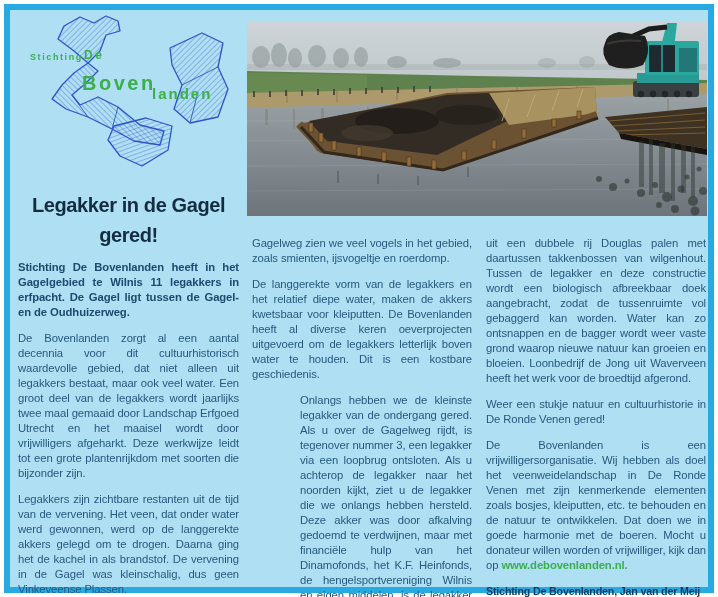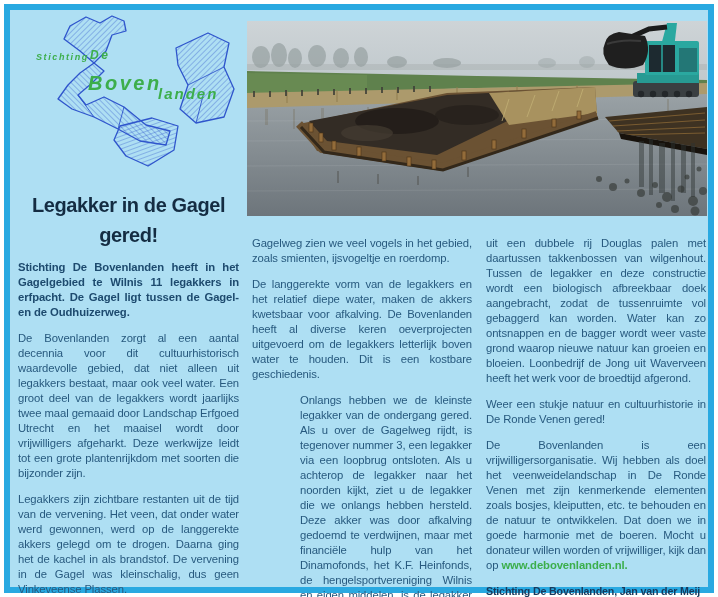--- a/index.html
+++ b/index.html
@@ -9,21 +9,21 @@
   *{margin:0;padding:0;box-sizing:border-box;}
   body{width:718px;height:597px;background:#ffffff;font-family:"Liberation Sans",sans-serif;overflow:hidden;}
   .page{position:relative;width:718px;height:597px;background:#fff;}
   .frame{position:absolute;left:4px;top:4px;right:4px;bottom:4px;border:6px solid var(--border);background:var(--bg);}
   .col{position:absolute;width:221px;color:var(--ink);font-size:11.3px;line-height:15px;text-align:justify;letter-spacing:-0.1px;}
   .col1{left:18px;top:12px;}
   .col2{left:252px;top:236px;width:220px;}
   .col3{left:486px;top:236px;width:220px;}
   .col p{margin-bottom:11px;}
   .col p.m0{margin-bottom:0;margin-left:48px;}
-  .logo-wrap{position:relative;width:212px;height:166px;margin-left:10px;font-style:italic;}
+  .logo-wrap{position:relative;width:212px;height:166px;margin-left:4px;}
   .logo-wrap svg{position:absolute;left:0;top:0;}
   .logo-stichting{position:absolute;left:8px;top:38px;font-size:9px;font-weight:bold;letter-spacing:1.6px;color:var(--green);}
   .logo-de{position:absolute;left:62px;top:36px;font-size:12px;font-weight:bold;letter-spacing:2.5px;color:var(--green);}
   .logo-boven{position:absolute;left:60px;top:64px;font-size:20px;font-weight:bold;letter-spacing:2.5px;color:var(--green);}
   .logo-landen{position:absolute;left:130px;top:74px;font-size:15px;font-weight:bold;letter-spacing:2px;color:var(--green);}
   h1.title{color:var(--title);font-size:20px;line-height:30px;font-weight:bold;letter-spacing:-0.4px;margin:12px 0 10px 0;text-align:center;}
   .intro{font-weight:bold;color:var(--inkbold);}
   .photo{position:absolute;left:247px;top:21px;width:460px;height:195px;overflow:hidden;}
   .weblink{color:var(--green);font-weight:bold;text-decoration:none;}
   .signature{font-weight:bold;color:#17395c;font-size:11.4px;letter-spacing:-0.2px;transform:scaleX(.94);transform-origin:left;white-space:nowrap;}
@@ -245,21 +245,21 @@
           <circle cx="452" cy="148" r="2.5"></circle>
           <circle cx="428" cy="188" r="4"></circle>
         <circle cx="448" cy="190" r="4.5"></circle>
           <circle cx="412" cy="184" r="3"></circle>
       </g>
     </svg>
   </div>
 
   <div class="col col2">
     <p>Gagelweg zien we veel vogels in het gebied, zoals smienten, ijsvogeltje en roerdomp.</p>
-    <p>De langgerekte vorm van de legakkers en het relatief diepe water, maken de akkers kwetsbaar voor afkalving. De Bovenlanden heeft al diverse keren oeverprojecten uitgevoerd om de legakkers letterlijk boven water te houden. Dit is een kostbare geschiedenis.</p>
+    <p>De langgerekte vorm van de legakkers en het relatief diepe water, maken de akkers kwetsbaar voor kleiputten. De Bovenlanden heeft al diverse keren oeverprojecten uitgevoerd om de legakkers letterlijk boven water te houden. Dit is een kostbare geschiedenis.</p>
     <p class="m0">Onlangs hebben we de kleinste legakker van de ondergang gered. Als u over de Gagelweg rijdt, is tegenover nummer 3, een legakker via een loopbrug ontsloten. Als u achterop de legakker naar het noorden kijkt, ziet u de legakker die we onlangs hebben hersteld. Deze akker was door afkalving gedoemd te verdwijnen, maar met financiële hulp van het Dinamofonds, het K.F. Heinfonds, de hengelsportvereniging Wilnis en eigen middelen, is de legakker voor het nageslacht bewaard gebleven.</p>
     <p>Rondom de legakker is een natuurvriendelijke oeverbescherming aangebracht. Deze bestaat</p>
   </div>
 
   <div class="col col3">
     <p>uit een dubbele rij Douglas palen met daartussen takkenbossen van wilgenhout. Tussen de legakker en deze constructie wordt een biologisch afbreekbaar doek aangebracht, zodat de tussenruimte vol gebaggerd kan worden. Water kan zo ontsnappen en de bagger wordt weer vaste grond waarop nieuwe natuur kan groeien en bloeien. Loonbedrijf de Jong uit Waverveen heeft het werk voor de broedtijd afgerond.</p>
     <p>Weer een stukje natuur en cultuurhistorie in De Ronde Venen gered!</p>
     <p><span>De Bovenlanden is een vrijwilligersorganisatie. Wij hebben als doel het veenweidelandschap in De Ronde Venen met zijn kenmerkende elementen zoals bosjes, kleiputten, etc. te behouden en de natuur te ontwikkelen. Dat doen we in goede harmonie met de boeren. Mocht u donateur willen worden of vrijwilliger, kijk dan op</span>
       <a href="#" class="weblink">www.debovenlanden.nl.</a></p>
     <div class="signature">Stichting De Bovenlanden, Jan van der Meij</div>

